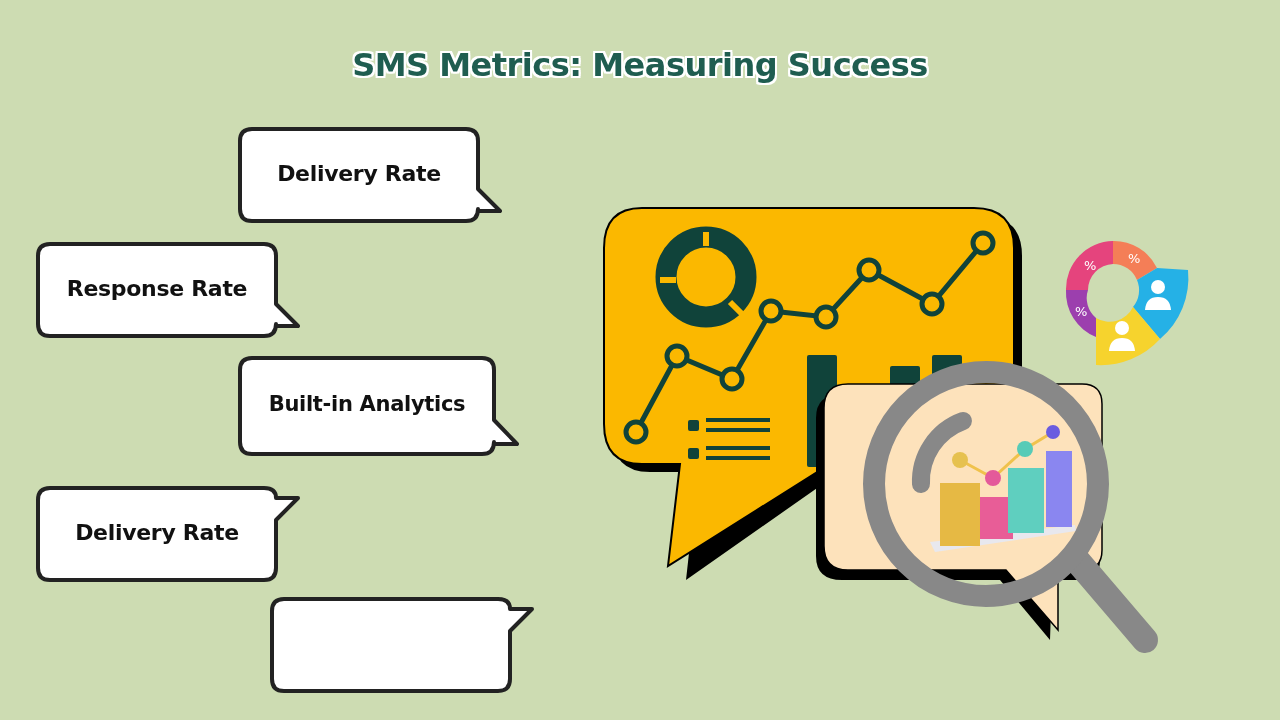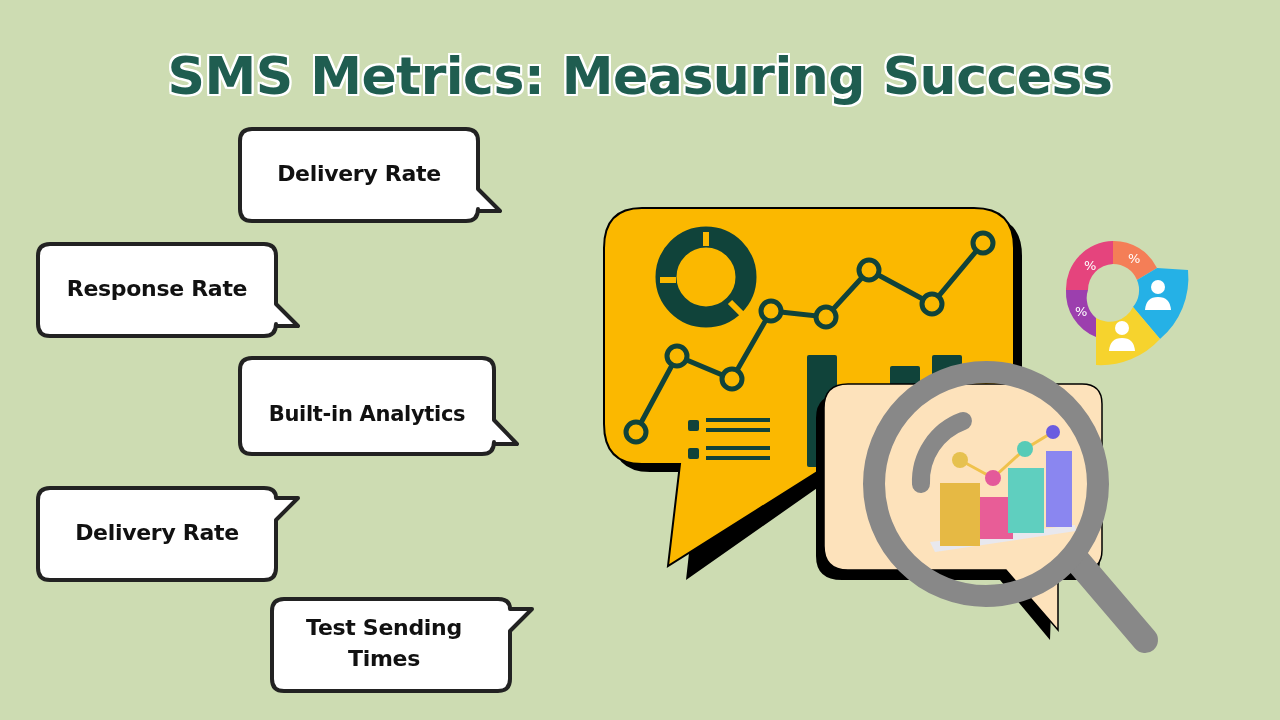--- a/index.html
+++ b/index.html
@@ -3,21 +3,21 @@
 <meta charset="utf-8">
 <style>
   html, body { margin:0; padding:0; }
   body {
     width:1280px; height:720px; overflow:hidden; position:relative;
     background:#cddcb2;
     font-family:"DejaVu Sans", "Liberation Sans", sans-serif;
   }
   .title {
     position:absolute; left:0; top:46px; width:1280px; text-align:center;
-    font-size:52px; font-weight:bold; color:#1f5d50; letter-spacing:-0.5px;
+    font-size:32px; font-weight:bold; color:#1f5d50; letter-spacing:-0.5px;
     font-family:"DejaVu Sans", sans-serif;
     text-shadow: 2px 0 0 #fff, -2px 0 0 #fff, 0 2px 0 #fff, 0 -2px 0 #fff,
                  2px 2px 0 #fff, -2px -2px 0 #fff, 2px -2px 0 #fff, -2px 2px 0 #fff;
   }
   .bubble { position:absolute;padding-left:36px; }
   .bubble svg { position:absolute; left:0; top:0; overflow:visible; }
   .bubble .label {
     position:absolute; display:flex; align-items:center; justify-content:center;
     text-align:center; font-weight:bold; color:#111; font-size:22px; line-height:1.4;
     font-family:"DejaVu Sans", sans-serif; letter-spacing:-0.3px;
@@ -40,35 +40,34 @@
   <svg width="265" height="96">
     <path d="M14,2 H228 Q240,2 240,14 V62 L262,84 H240 V82 Q240,94 228,94 H14 Q2,94 2,82 V14 Q2,2 14,2 Z" fill="#fff" stroke="#222" stroke-width="4" stroke-linejoin="round"></path>
   </svg>
   <div class="label" style="left:2px;top:2px;width:238px;height:90px;text-align:right;">Response Rate</div>
 </div>
 
 <div class="bubble" style="left:238px;top:356px;width:282px;height:100px;">
   <svg width="282" height="100">
     <path d="M14,2 H244 Q256,2 256,14 V64 L279,88 H256 V86 Q256,98 244,98 H14 Q2,98 2,86 V14 Q2,2 14,2 Z" fill="#fff" stroke="#222" stroke-width="4" stroke-linejoin="round"></path>
   </svg>
-  <div class="label" style="left:2px;top:12px;width:254px;height:94px;font-size:21px;">Built-in Analytics</div>
+  <div class="label" style="left:2px;top:2px;width:254px;height:94px;font-size:21px;">Built-in Analytics</div>
 </div>
 
 <div class="bubble" style="left:36px;top:486px;width:265px;height:96px;">
   <svg width="265" height="96">
     <path d="M14,2 H228 Q240,2 240,12 H262 L240,34 V82 Q240,94 228,94 H14 Q2,94 2,82 V14 Q2,2 14,2 Z" fill="#fff" stroke="#222" stroke-width="4" stroke-linejoin="round"></path>
   </svg>
   <div class="label" style="left:2px;top:2px;width:238px;height:90px;">Delivery Rate</div>
 </div>
 
 <div class="bubble" style="left:270px;top:597px;width:265px;height:96px;">
   <svg width="265" height="96">
     <path d="M14,2 H228 Q240,2 240,12 H262 L240,34 V82 Q240,94 228,94 H14 Q2,94 2,82 V14 Q2,2 14,2 Z" fill="#fff" stroke="#222" stroke-width="4" stroke-linejoin="round"></path>
   </svg>
-  <div class="label" style="left:14px;top:2px;width:200px;height:90px;">Test Sending Times</div>
 </div>
 
 <svg class="illus" width="1280" height="720" viewBox="0 0 1280 720">
 
   <g>
     <path d="M650,216 H982 Q1022,216 1022,256 V432 Q1022,472 982,472 H840 L686,580 L698,472 H650 Q612,472 612,432 V256 Q612,216 650,216 Z" fill="#000"></path>
     <path d="M642,208 H974 Q1014,208 1014,248 V424 Q1014,464 974,464 H830 L668,566 L680,464 H642 Q604,464 604,424 V248 Q604,208 642,208 Z" fill="#fbb800" stroke="#000" stroke-width="2"></path>
 
     <g>
       <circle cx="706" cy="277" r="40" fill="none" stroke="#10433a" stroke-width="21"></circle>

